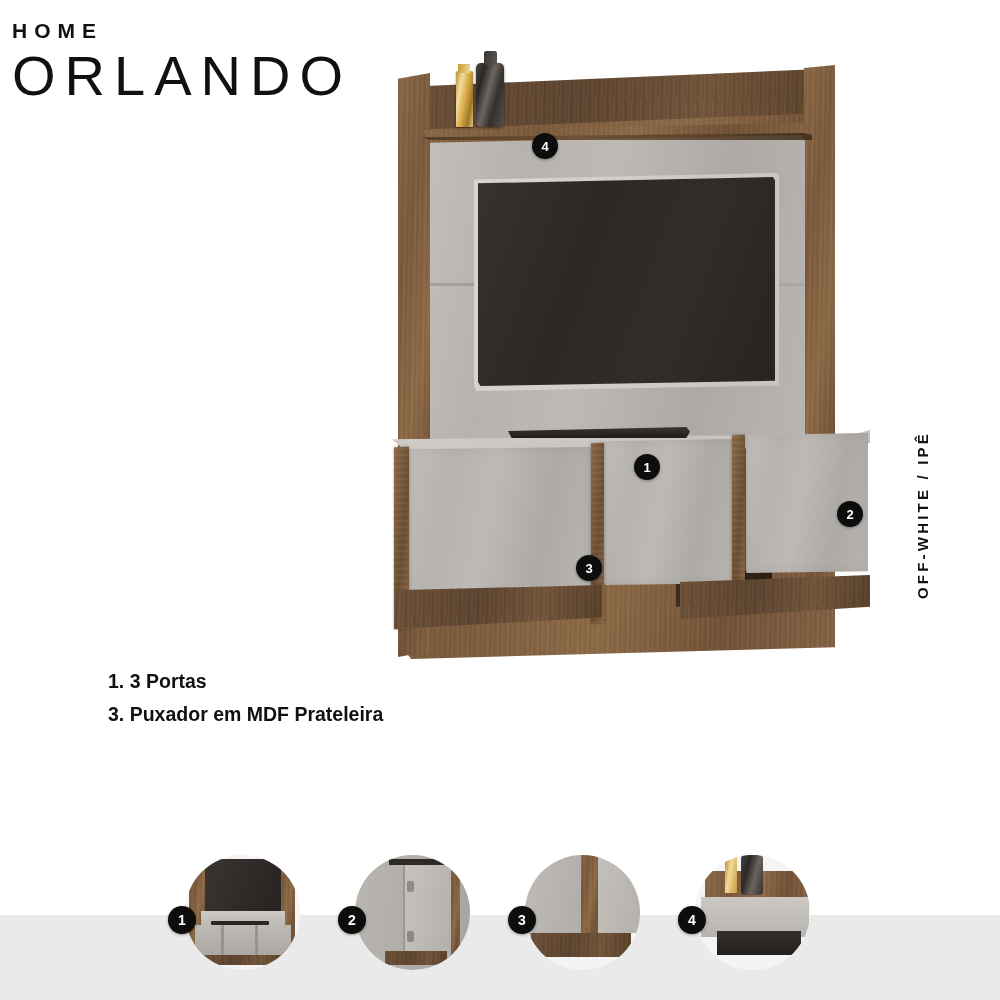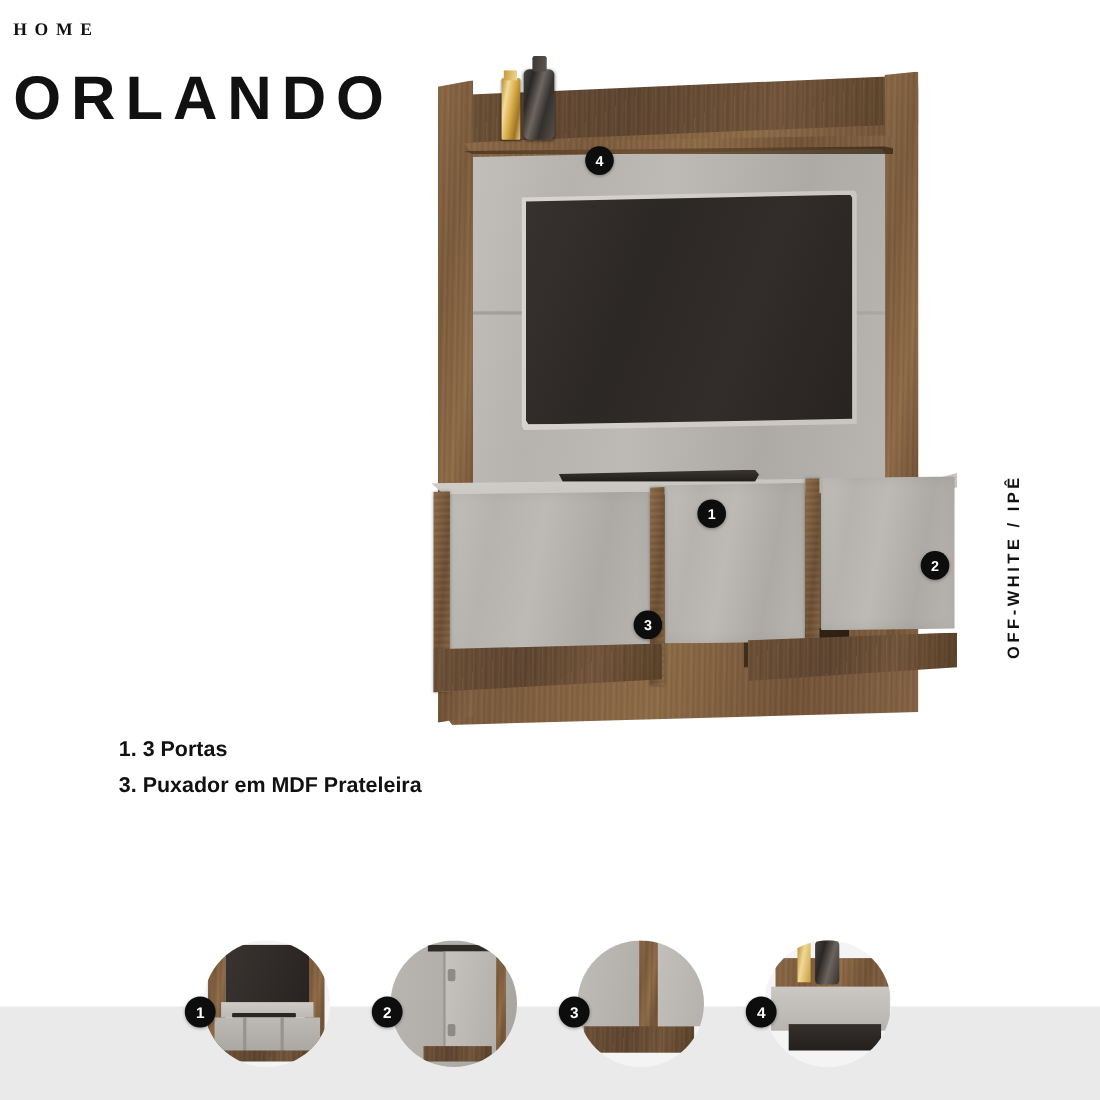--- a/index.html
+++ b/index.html
@@ -12,26 +12,26 @@
 
   
   .bottom-band{
     position:absolute;left:0;top:915px;width:1000px;height:85px;
     background:#eaeaea;
   }
 
   
   .brand{position:absolute;left:12px;top:20px;}
   .brand-home{
-    font-size:16px;font-weight:700;letter-spacing:7px;
-    color:#111;line-height:1;font-family:Liberation Serif, serif;
+    font-size:21px;font-weight:700;letter-spacing:7px;
+    color:#111;line-height:1;
   }
   .brand-orlando{
-    font-size:56px;font-weight:700;letter-spacing:9px;
-    color:#111;line-height:1.05;margin-top:24px;
+    font-size:56px;font-weight:400;letter-spacing:9px;
+    color:#111;line-height:1.05;margin-top:6px;
   }
   .vlabel-wrap{
     position:absolute;left:902px;top:400px;width:40px;height:230px;
   }
   .vlabel-inner{
     position:absolute;left:50%;top:50%;
     transform:translate(-50%,-50%) rotate(-90deg);
     font-size:15px;font-weight:700;letter-spacing:3.2px;
     white-space:nowrap;color:#111;
   }

